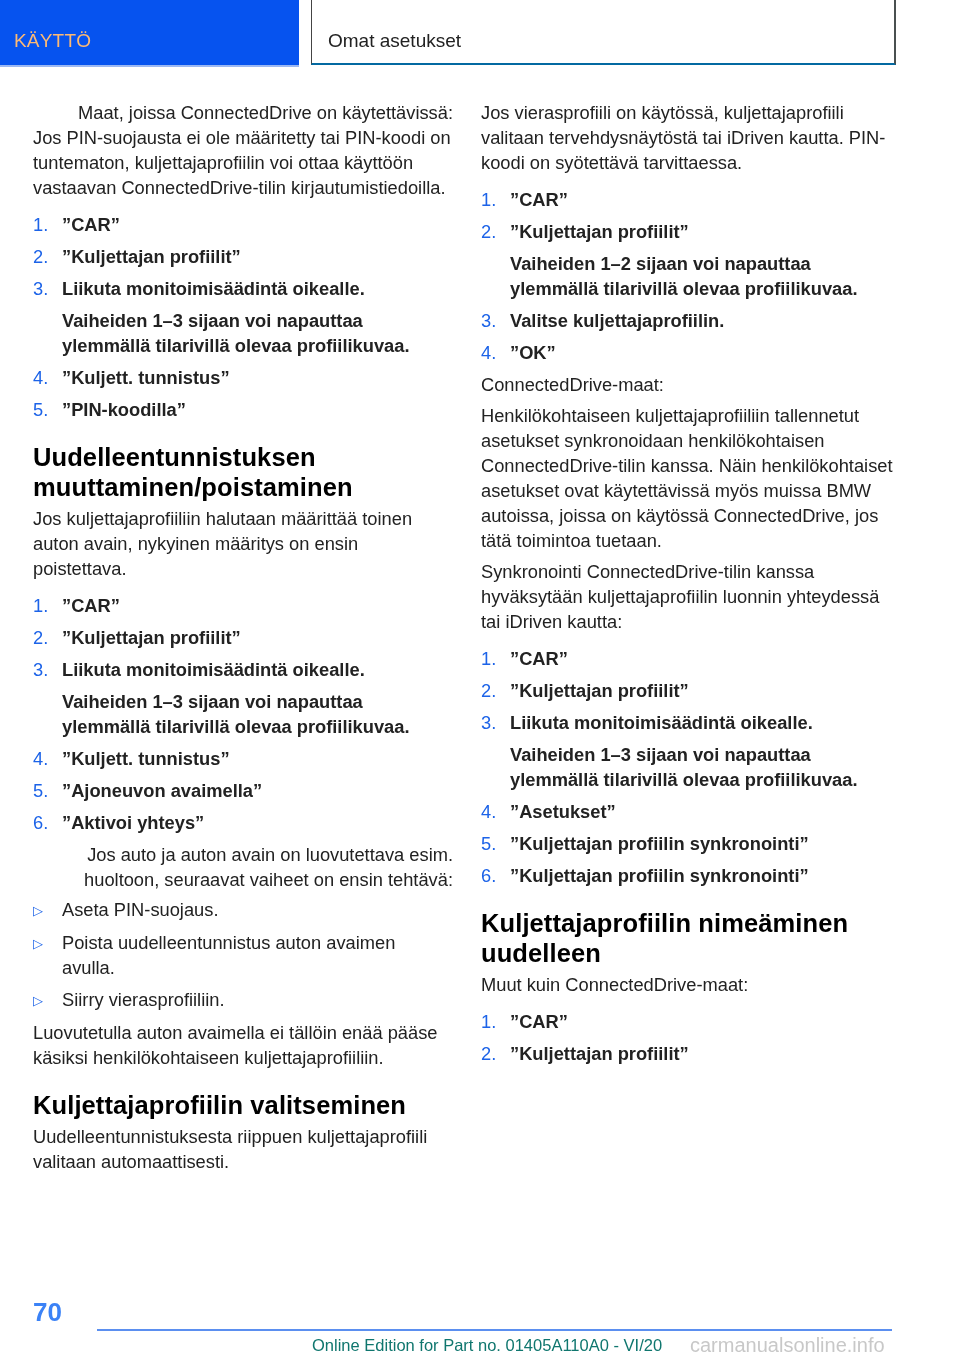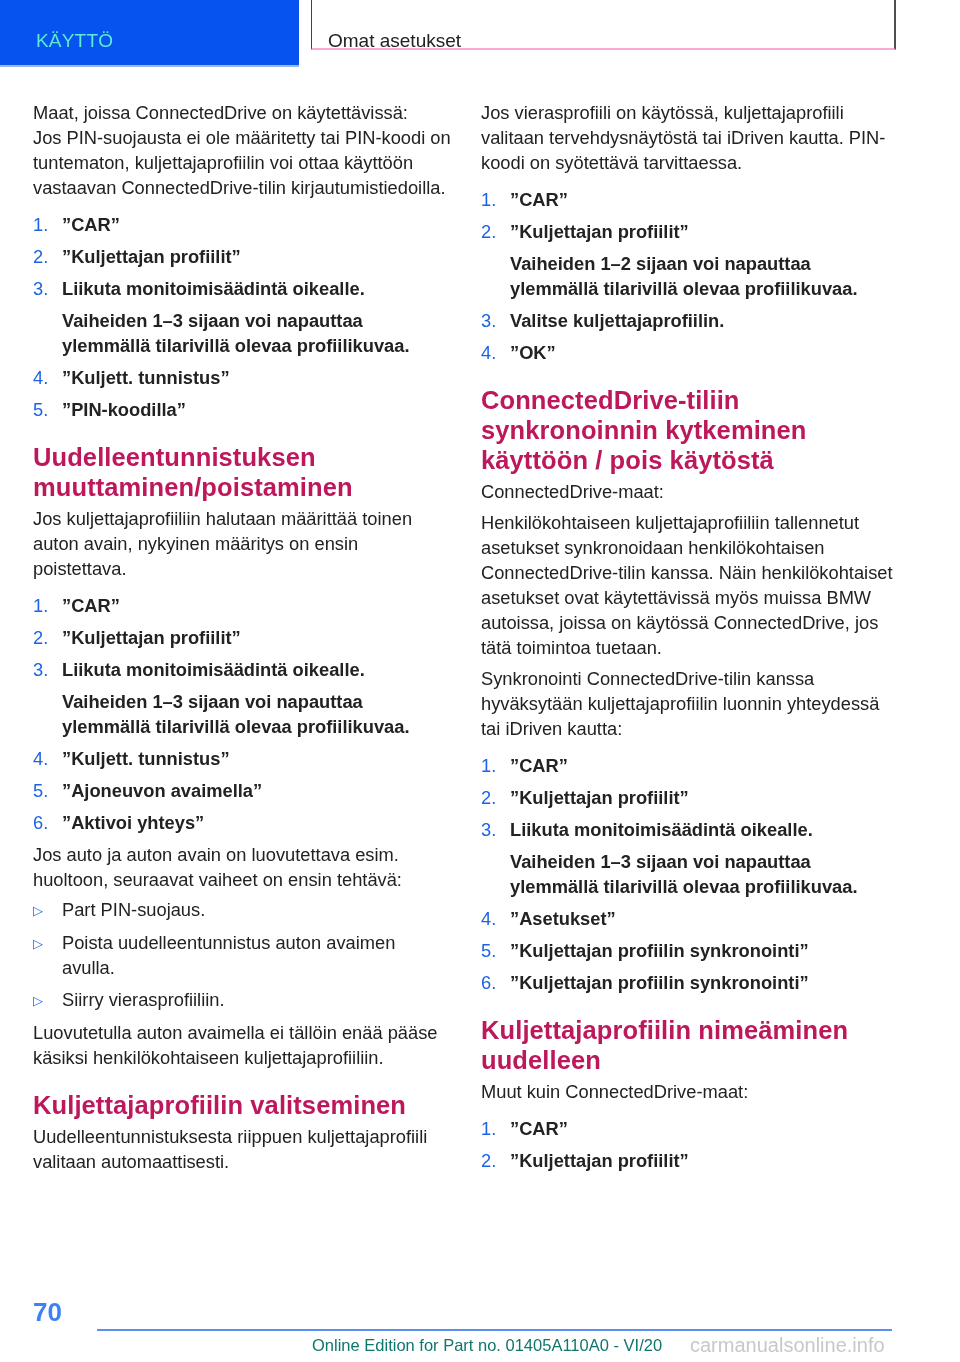--- a/index.html
+++ b/index.html
@@ -1,52 +1,52 @@
 <!DOCTYPE html>
 <html><head>
 <meta charset="utf-8">
 <style>
   * { margin: 0; padding: 0; box-sizing: border-box; }
   html, body { width: 960px; height: 1362px; background: #ffffff; overflow: hidden; }
   body { position: relative; font-family: "Liberation Sans", "DejaVu Sans", sans-serif; color: #222; }
 
   .header-tab {
     position: absolute; left: 0; top: 0; width: 299px; height: 65px;
-    background: #0653ef; color: #5eead4;
+    background: #0653ef; color: #fdba74;
     font-size: 19px; letter-spacing: 0.2px;
-    padding: 30px 0 0 36px;
+    padding: 30px 0 0 14px;
   }
   .header-tab::after {
     content: ""; position: absolute; left: 0; right: 0; bottom: -2px; height: 2px; background: #9cb8f2;
   }
   .header-title {
-    position: absolute; left: 311px; top: 0; width: 585px; height: 50px;
-    border-left: 1.5px solid #444; border-right: 2.5px solid #4a5050; border-bottom: 2px solid #f9a8d4;
+    position: absolute; left: 311px; top: 0; width: 585px; height: 65px;
+    border-left: 1.5px solid #444; border-right: 2.5px solid #4a5050; border-bottom: 2px solid #0369a1;
     font-size: 19px; color: #222; padding: 30px 0 0 16px;
   }
 
   .column { position: absolute; top: 100px; width: 420px; font-size: 18.3px; line-height: 25px; }
   .col-left { left: 33px; }
   .col-right { left: 481px; top: 100px; }
 
   .para { margin-bottom: 6px; }
-  .para.tight { margin-bottom: 0; }
+  .para.tight { margin-bottom: 0; text-align: right; }
 
   ol.steps { list-style: none; margin-top: 12px; }
   ol.steps li { display: flex; margin-bottom: 7px; }
   ol.steps .num { width: 29px; flex: none; color: #1c63e8; }
   ol.steps .txt { flex: 1; font-weight: bold; }
   ol.steps .note { display: block; margin-top: 7px; }
 
   ul.bullets { list-style: none; margin-top: 5px; }
   ul.bullets li { display: flex; margin-bottom: 7px; }
   ul.bullets .bul { width: 29px; flex: none; color: #1c63e8; font-size: 13px; padding-top: 1px; }
 
   h2.section {
-    color: #be185d; font-weight: bold; font-size: 25.5px; line-height: 30px;
+    color: #000000; font-weight: bold; font-size: 25.5px; line-height: 30px;
     margin: 20px 0 4px 0; letter-spacing: 0.1px;
   }
 
   .footer-page {
     position: absolute; left: 33px; top: 1297px; font-size: 26px; font-weight: bold; color: #3b82f6;
   }
   .footer-line {
     position: absolute; left: 97px; top: 1329px; width: 795px; height: 2px; background: #5b8ff0;
   }
   .footer-edition {
@@ -120,21 +120,21 @@
     <li>
         <span class="num">6.</span>
         <span class="txt">”Aktivoi yhteys”</span>
       </li>
   </ol>
 
   <p class="para tight">Jos auto ja auton avain on luovutettava esim. huoltoon, seuraavat vaiheet on ensin tehtävä:</p>
   <ul class="bullets">
     <li>
         <span class="bul">▷</span>
-        <span>Part PIN-suojaus.</span>
+        <span>Aseta PIN-suojaus.</span>
       </li>
     <li>
         <span class="bul">▷</span>
         <span>Poista uudelleentunnistus auton avaimen avulla.</span>
       </li>
     <li>
         <span class="bul">▷</span>
         <span>Siirry vierasprofiiliin.</span>
       </li>
   </ul>
@@ -160,21 +160,20 @@
         <span class="num">3.</span>
         <span class="txt">Valitse kuljettajaprofiilin.</span>
       </li>
     <li>
         <span class="num">4.</span>
         <span class="txt">”OK”</span>
       </li>
   </ol>
 
 
-  <h2 class="section">ConnectedDrive-tiliin synkronoinnin kytkeminen käyttöön / pois käytöstä</h2>
   <p class="para">ConnectedDrive-maat:</p>
   <p class="para">Henkilökohtaiseen kuljettajaprofiiliin tallennetut asetukset synkronoidaan henkilökohtaisen ConnectedDrive-tilin kanssa. Näin henkilökohtaiset asetukset ovat käytettävissä myös muissa BMW autoissa, joissa on käytössä ConnectedDrive, jos tätä toimintoa tuetaan.</p>
   <p class="para">Synkronointi ConnectedDrive-tilin kanssa hyväksytään kuljettajaprofiilin luonnin yhteydessä tai iDriven kautta:</p>
 
   <ol class="steps">
     <li>
         <span class="num">1.</span>
         <span class="txt">”CAR”</span>
       </li>
     <li>

